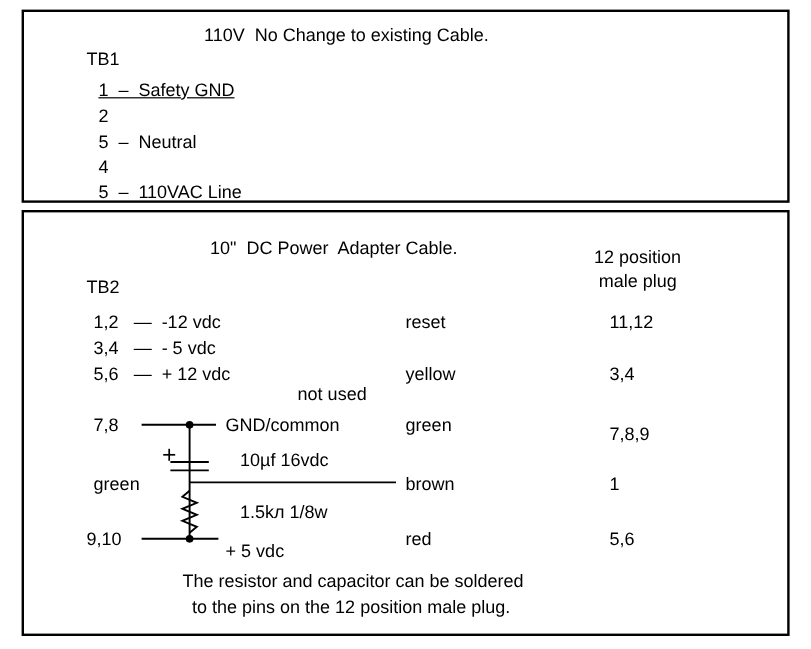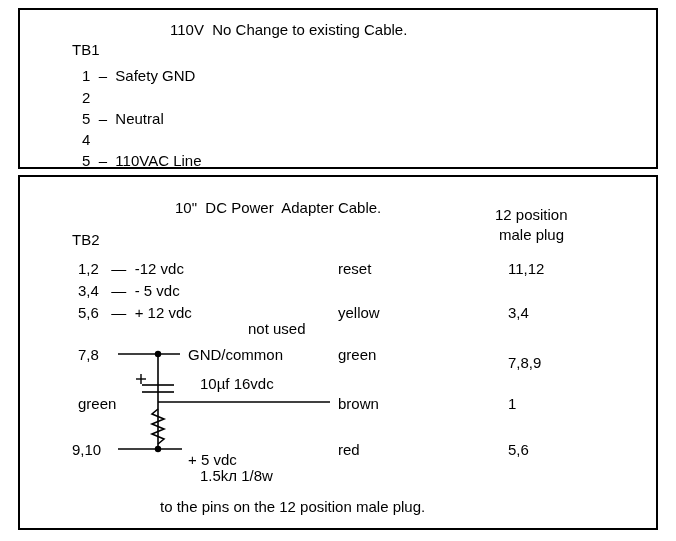--- a/index.html
+++ b/index.html
@@ -42,21 +42,21 @@
   }
   .txt {
     position: absolute;
     white-space: pre;
     font-size: 15px;
     line-height: 15px;
   }
   
   #top-title   { left: 150px; top: 12px; }
   #tb1-label   { left: 52px;  top: 32px; }
-  #tb1-r1      { left: 62px;  top: 58px; }
+  #tb1-r1      { left: 62px;  top: 58px; text-decoration: underline; }
   #tb1-r2      { left: 62px;  top: 80px; }
   #tb1-r3      { left: 62px;  top: 101px; }
   #tb1-r4      { left: 62px;  top: 122px; }
   #tb1-r5      { left: 62px;  top: 143px; }
 
   
   #bot-title     { left: 155px; top: 23px; }
   #plug-head-1   { left: 475px; top: 30px; }
   #plug-head-2   { left: 479px; top: 50px; }
   #tb2-label     { left: 52px;  top: 55px; }
@@ -70,21 +70,21 @@
   #r2-pins {top: 106px;} #r2-note {top: 106px;}
   #r3-pins {top: 128px;} #r3-color {top: 128px;} #r3-plug {top: 128px;}
 
   #r4-pins {top: 170px;} #r4-desc {left: 168px; top: 170px;} #r4-color {top: 170px;} #r4-plug {top: 170px; margin-top: 8px;}
 
   #cap-label  { left: 180px; top: 199px; }
   #reset-lbl  { left: 58px;  top: 219px; }
   #r5-color   { top: 219px; }
   #r5-plug    { top: 219px; }
 
-  #res-label  { left: 180px; top: 243px; margin-top: 48px; }
+  #res-label  { left: 180px; top: 243px; }
 
   #r6-pins  { left: 52px; top: 265px; }
   #r6-desc  { left: 168px; top: 275px; }
   #r6-color { top: 265px; }
   #r6-plug  { top: 265px; }
 
   #foot-1 { left: 132px; top: 300px; }
   #foot-2 { left: 140px; top: 322px; }
 
   
@@ -139,20 +139,21 @@
     <div class="txt row-color" id="r5-color">brown</div>
     <div class="txt row-plug" id="r5-plug">1</div>
 
     <div class="txt" id="res-label">1.5kл 1/8w</div>
 
     <div class="txt" id="r6-pins">9,10</div>
     <div class="txt" id="r6-desc">+ 5 vdc</div>
     <div class="txt row-color" id="r6-color">red</div>
     <div class="txt row-plug" id="r6-plug">5,6</div>
 
+    <div class="txt" id="foot-1">The resistor and capacitor can be soldered</div>
     <div class="txt" id="foot-2">to the pins on the 12 position male plug.</div>
 
     <svg id="schematic" viewBox="0 0 640 355">
       <g stroke="#000" stroke-width="1.6" fill="none">
 
         <line x1="98" y1="177" x2="160" y2="177"></line>
 
         <line x1="138" y1="177" x2="138" y2="272"></line>
 
         <line x1="138" y1="225" x2="310" y2="225"></line>

